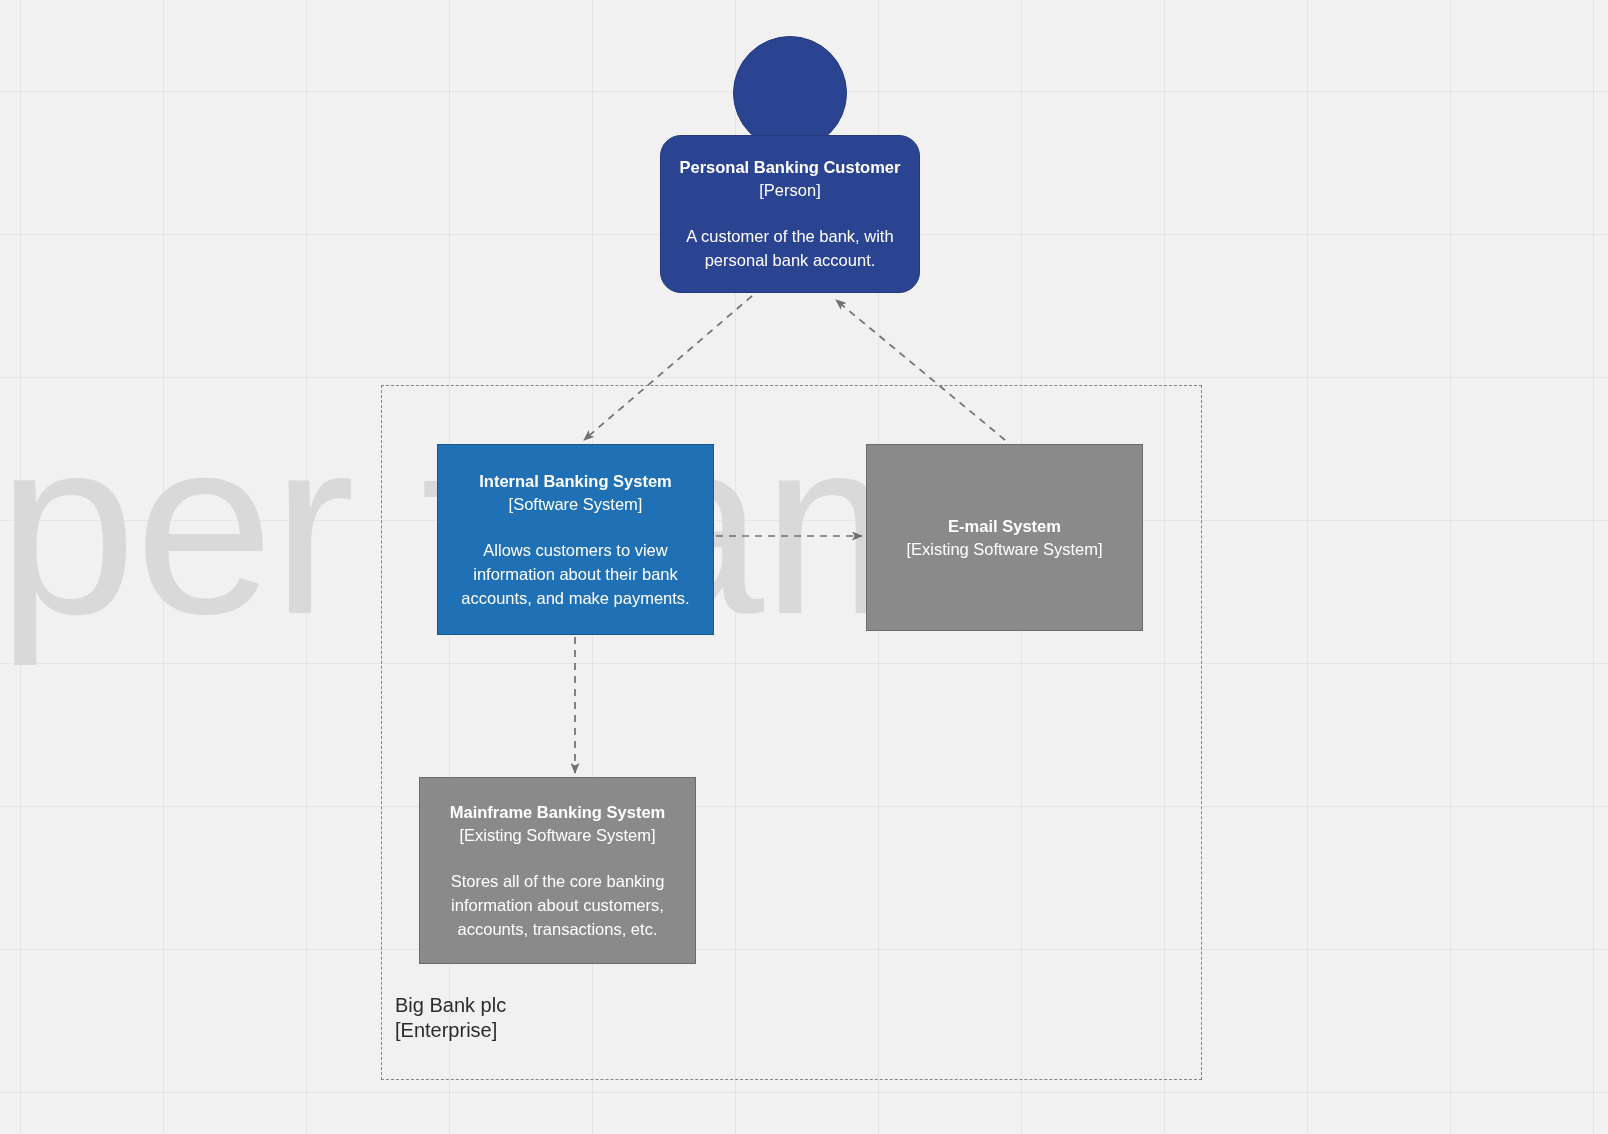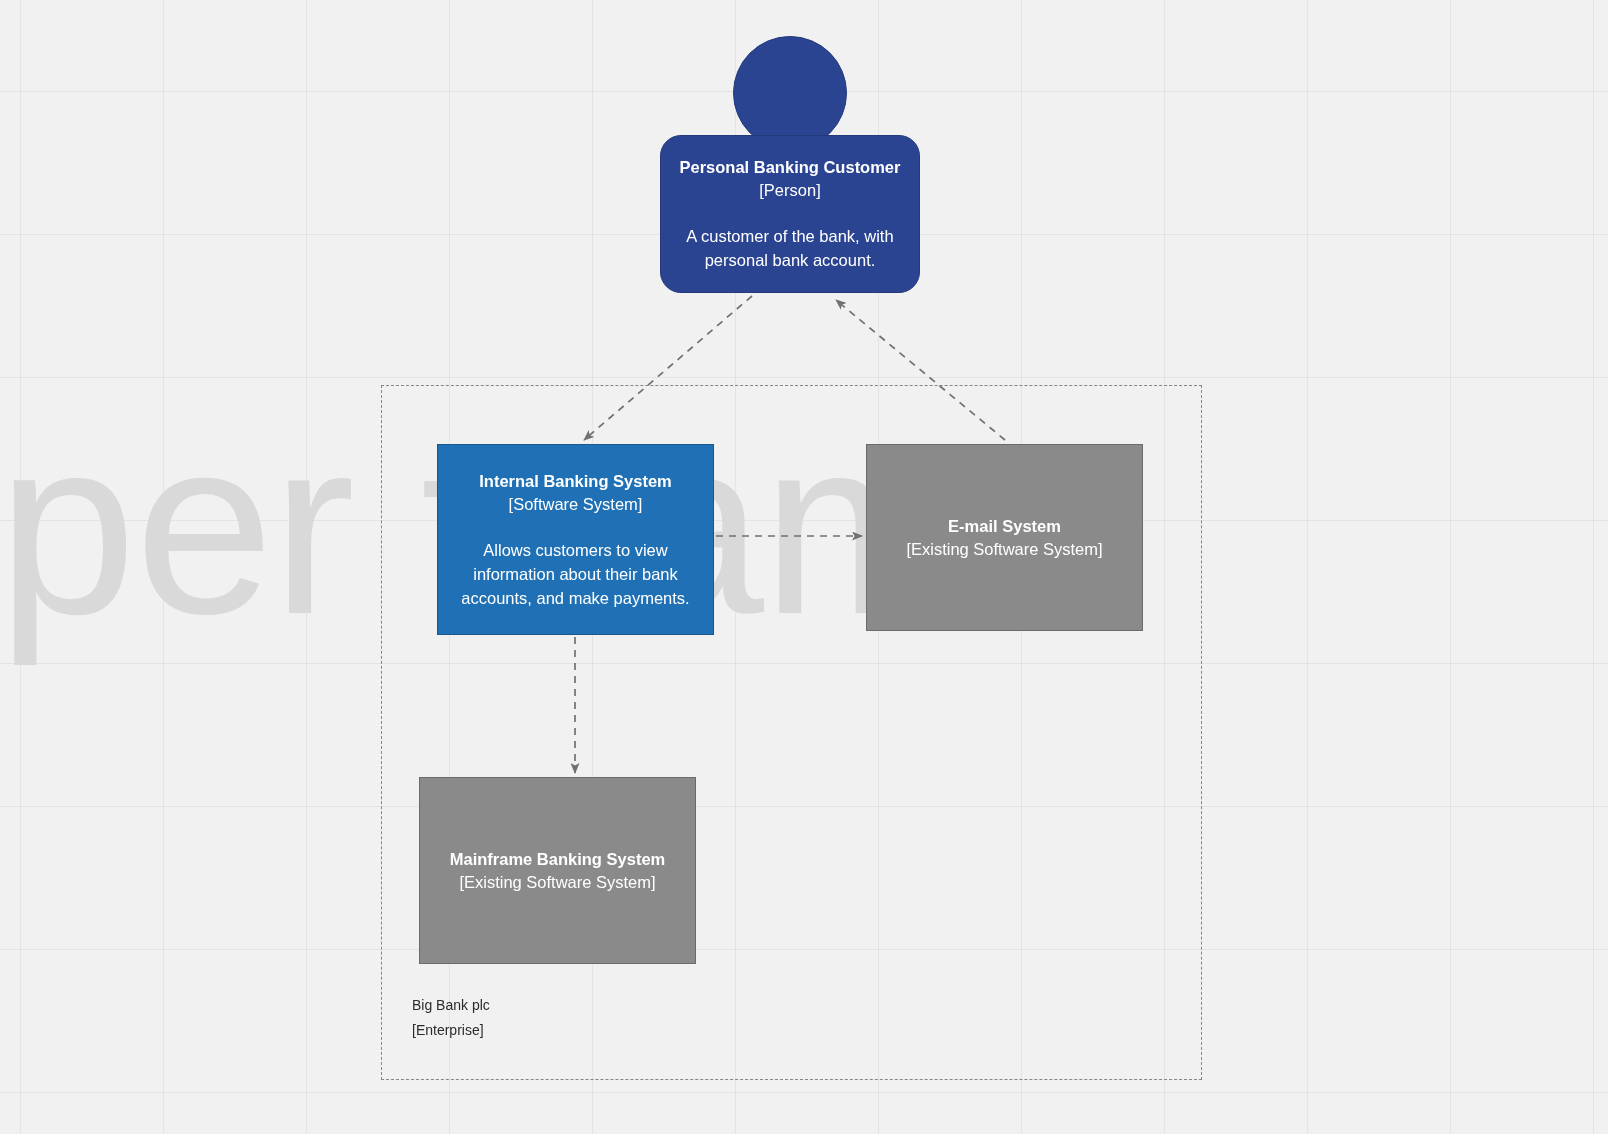--- a/index.html
+++ b/index.html
@@ -61,23 +61,23 @@
     position: absolute;
     left: 381px;
     top: 385px;
     width: 821px;
     height: 695px;
     border: 1.6px dashed #858585;
     box-sizing: border-box;
   }
   #enterprise-label {
     position: absolute;
-    left: 412px;
+    left: 395px;
     top: 993px;
-    font-size: 14px;
+    font-size: 20px;
     line-height: 25px;
     color: #2b2b2b;
     white-space: pre-line;
   }
 
   
   .node {
     position: absolute;
     box-sizing: border-box;
     display: flex;
@@ -208,15 +208,16 @@
   </div>
 
   <div class="node" id="email-node">
     <div class="n-name">E-mail System</div>
     <div class="n-type">[Existing Software System]</div>
   </div>
 
   <div class="node" id="mainframe-node">
     <div class="n-name">Mainframe Banking System</div>
     <div class="n-type">[Existing Software System]</div>
+    <div class="n-desc">Stores all of the core banking information about customers, accounts, transactions, etc.</div>
   </div>
 
 </div>
 
 </body></html>

